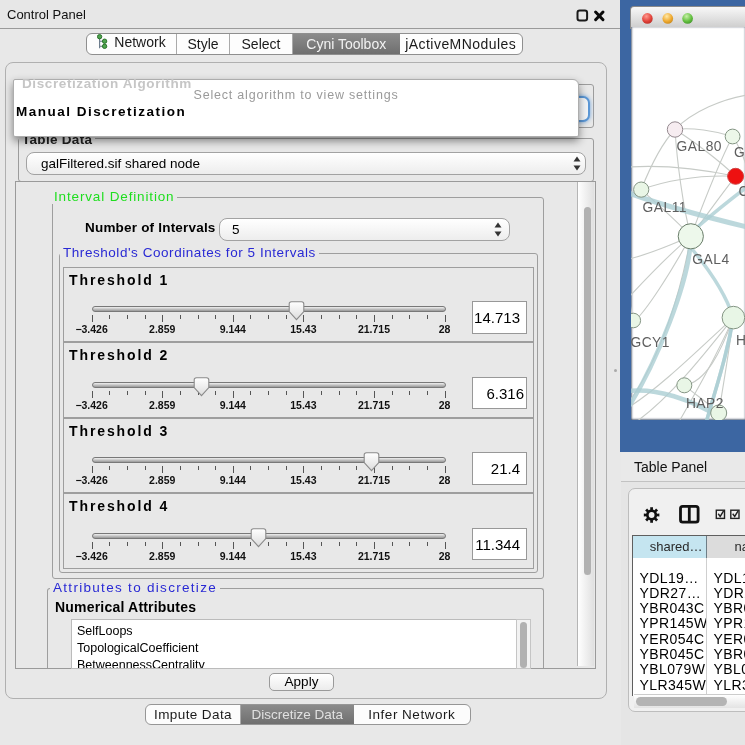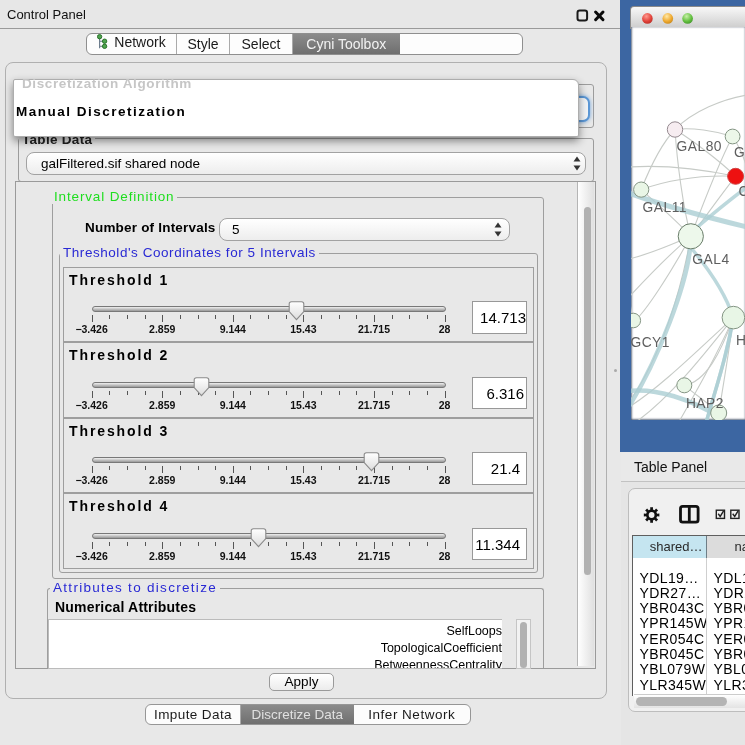--- a/index.html
+++ b/index.html
@@ -25,20 +25,21 @@
       <path d="M2.6 3 V14.2 M2.6 7.2 H7.6 M2.6 12.3 H7.6" stroke="#667788" stroke-width="1.1" fill="none"></path>
       <circle cx="2.6" cy="2.7" r="2.2" fill="#4ea44e" stroke="#246b24" stroke-width="0.9"></circle>
       <circle cx="7.6" cy="7.2" r="2.2" fill="#4ea44e" stroke="#246b24" stroke-width="0.9"></circle>
       <circle cx="7.6" cy="12.3" r="2.2" fill="#4ea44e" stroke="#246b24" stroke-width="0.9"></circle>
     </svg>
     <span>Network</span>
   </div>
   <div style="width:52px;display:flex;align-items:center;justify-content:center;border-right:1px solid #aaa;">Style</div>
   <div style="width:62px;display:flex;align-items:center;justify-content:center;border-right:1px solid #aaa;">Select</div>
   <div style="width:106.5px;display:flex;align-items:center;justify-content:center;background:linear-gradient(#8b8b8b,#6f6f6f);color:#f2f2f2;">Cyni Toolbox</div>
+  <div style="flex:1;display:flex;align-items:center;justify-content:center;letter-spacing:0.45px;">jActiveMNodules</div>
 </div>
 
 <div class="abs" style="left:5px;top:62px;width:600px;height:635px;background:#e8e8e8;border:1px solid #b0b0b0;border-radius:8px;"></div>
 
 <div class="abs" style="left:18px;top:84px;width:574px;height:42px;border:1px solid #9c9c9c;border-radius:3px;"></div>
 
 <div class="abs" style="left:558px;top:96px;width:28px;height:22px;background:#f2f4f6;border:2.5px solid #5b97d5;border-radius:7px;box-shadow:0 0 4px #6fa4dd;"></div>
 
 <div class="abs" style="left:18px;top:138px;width:574px;height:42px;border:1px solid #9c9c9c;border-radius:3px;"></div>
 <div class="grouplab" style="left:19px;top:133px;font-weight:bold;color:#222;">Table Data</div>
@@ -104,21 +105,21 @@
       <div class="abs" style="left:350.6px;top:55.5px;width:60px;text-align:center;font-size:10.5px;font-weight:bold;color:#111;">28</div>
     <svg class="abs" style="left:224.0px;top:33.5px;" width="17" height="20" viewBox="0 0 17 20">
       <defs>
           <linearGradient id="thg0" x1="0" y1="0" x2="0" y2="1">
             <stop offset="0" stop-color="#ffffff"></stop>
             <stop offset="1" stop-color="#dcdcdc"></stop>
           </linearGradient>
         </defs>
       <path d="M3.5 .7 H13.5 Q15.8 .7 15.8 3 V10.5 L8.5 18.6 L1.2 10.5 V3 Q1.2 .7 3.5 .7 Z" fill="url(#thg0)" stroke="#8a8a8a" stroke-width="1.1"></path>
     </svg>
-    <div class="abs" style="left:408px;top:33.5px;width:55px;height:32.5px;background:#fff;border:1px solid #989898;font-size:15px;text-align:right;line-height:32.5px;box-sizing:border-box;color:#000;">14.713</div>
+    <div class="abs" style="left:408px;top:33.5px;width:55px;height:32.5px;background:#fff;border:1px solid #989898;font-size:15px;text-align:right;line-height:32.5px;padding-right:6px;box-sizing:border-box;color:#000;">14.713</div>
   </div>
     <div class="abs" style="left:63px;top:342px;width:469px;height:73.5px;border:1px solid #9e9e9e;background:#e8e8e8;">
     <div class="abs" style="left:5px;top:4px;font-size:14px;font-weight:bold;letter-spacing:1.9px;color:#000;">Threshold 2</div>
     <div class="abs" style="left:27.6px;top:38.5px;width:352px;height:4px;background:linear-gradient(#f0f0f0,#9f9f9f 92%);border:1px solid #787878;border-radius:3px;"></div>
     <div class="abs" style="left:27.6px;top:47.5px;width:1px;height:7px;background:#555;"></div>
       <div class="abs" style="left:45.3px;top:47.5px;width:1px;height:4px;background:#555;"></div>
       <div class="abs" style="left:62.9px;top:47.5px;width:1px;height:4px;background:#555;"></div>
       <div class="abs" style="left:80.5px;top:47.5px;width:1px;height:4px;background:#555;"></div>
       <div class="abs" style="left:98.2px;top:47.5px;width:1px;height:7px;background:#555;"></div>
       <div class="abs" style="left:115.8px;top:47.5px;width:1px;height:4px;background:#555;"></div>
@@ -234,21 +235,21 @@
         </defs>
       <path d="M3.5 .7 H13.5 Q15.8 .7 15.8 3 V10.5 L8.5 18.6 L1.2 10.5 V3 Q1.2 .7 3.5 .7 Z" fill="url(#thg3)" stroke="#8a8a8a" stroke-width="1.1"></path>
     </svg>
     <div class="abs" style="left:408px;top:33.5px;width:55px;height:32.5px;background:#fff;border:1px solid #989898;font-size:15px;text-align:right;line-height:32.5px;padding-right:6px;box-sizing:border-box;color:#000;">11.344</div>
   </div>
   </div>
 
 <div class="abs" style="left:47px;top:588px;width:495px;height:79px;border:1px solid #9e9e9e;border-top-left-radius:3px;border-top-right-radius:3px;border-bottom:none;"></div>
 <div class="grouplab" style="left:50px;top:581px;letter-spacing:1.3px;color:#2929d4;">Attributes to discretize</div>
 <div class="abs" style="left:55px;top:599px;font-size:14px;font-weight:bold;letter-spacing:0.2px;color:#000;">Numerical Attributes</div>
-<div class="abs" style="left:48px;top:619px;width:453px;height:48px;background:#ffffff;border:1px solid #bbb;border-right:none;overflow:hidden;text-align:right;">
+<div class="abs" style="left:71px;top:619px;width:453px;height:48px;background:#ffffff;border:1px solid #bbb;border-right:none;overflow:hidden;">
   <div style="padding:3px 0 0 5px;font-size:12.5px;line-height:16.8px;color:#000;">SelfLoops<br>TopologicalCoefficient<br>BetweennessCentrality</div>
 </div>
 <div class="abs" style="left:516px;top:619px;width:13px;height:48px;background:#f2f2f2;border:1px solid #c5c5c5;">
   <div class="abs" style="left:2.5px;top:2px;width:7px;height:46px;background:#b1b1b1;border-radius:4px;"></div>
 </div>
 
 <div class="abs" style="left:269px;top:672.5px;width:63px;height:16.5px;background:linear-gradient(#ffffff,#ececec);border:1px solid #9a9a9a;border-radius:5px;text-align:center;font-size:13.5px;line-height:16.5px;color:#000;">Apply</div>
 
 <div class="abs" style="left:145px;top:704px;width:324px;height:19px;background:#fcfcfc;border:1px solid #969696;border-radius:6px;overflow:hidden;display:flex;font-size:13.5px;color:#1a1a1a;">
   <div style="width:94px;display:flex;align-items:center;justify-content:center;border-right:1px solid #aaa;letter-spacing:0.4px;">Impute Data</div>
@@ -411,16 +412,17 @@
         </div>
     </div>
   </div>
 </div>
 
 <div class="abs" style="left:634px;top:694px;width:111px;height:13px;background:linear-gradient(#fff,#e3e3e3);border-top:1px solid #ccc;">
   <div class="abs" style="left:2px;top:2px;width:91px;height:9px;background:#b4b4b4;border-radius:5px;"></div>
 </div>
 
 <div class="abs" style="left:13px;top:79px;width:564px;height:56px;background:#fff;border:1px solid #adadad;border-radius:2px;border-top-right-radius:6px;box-shadow:0 4px 9px rgba(0,0,0,0.45);z-index:50;">
+  <div class="abs" style="left:0;top:8px;width:100%;text-align:center;font-size:12.5px;letter-spacing:0.8px;color:#9a9a9a;">Select algorithm to view settings</div>
   <div class="abs" style="left:2px;top:24px;font-size:13.5px;font-weight:bold;letter-spacing:1.5px;color:#000;">Manual Discretization</div>
 </div>
 
 <div class="abs" style="left:22px;top:76px;font-size:13.5px;font-weight:bold;letter-spacing:0.6px;color:#c6c6c6;z-index:60;">Discretization Algorithm</div>
 
 </body></html>

